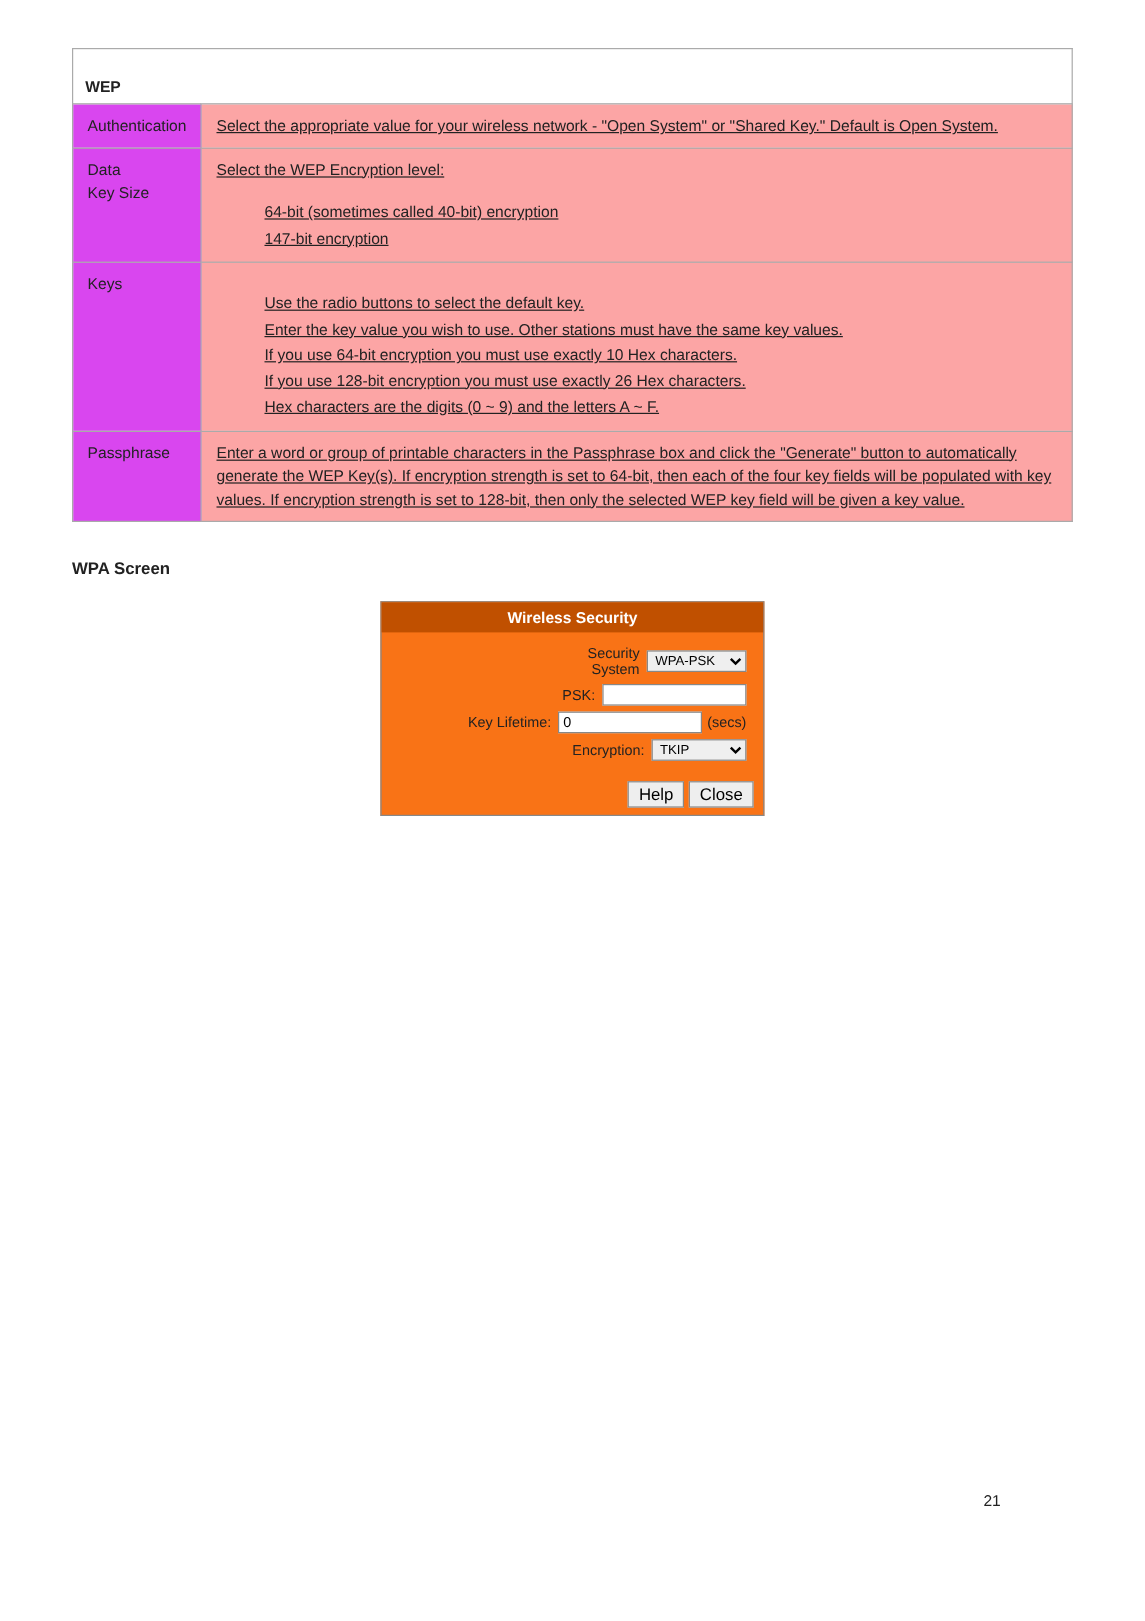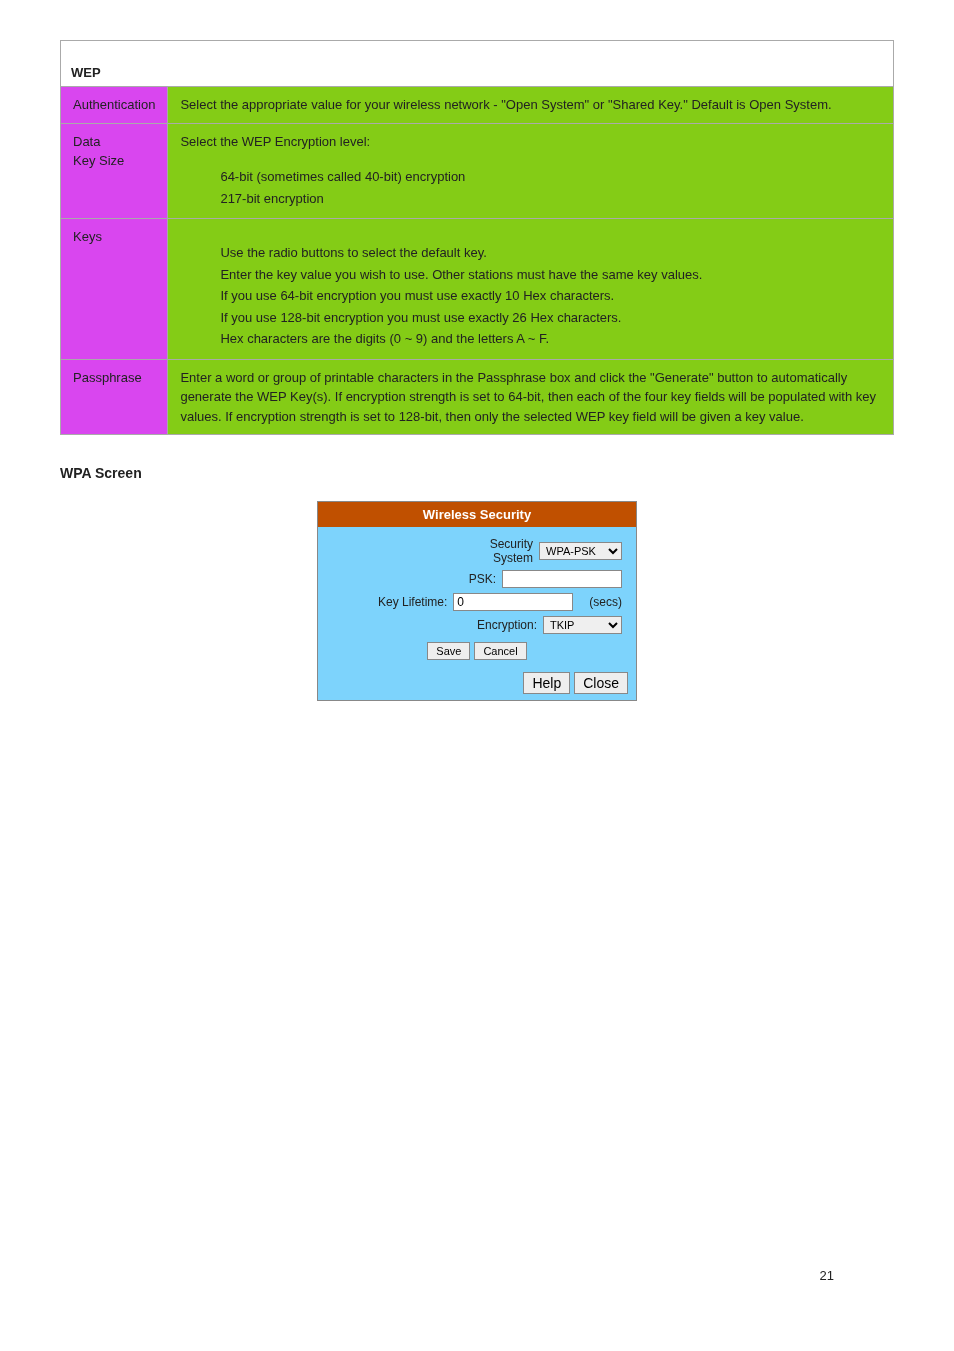--- a/index.html
+++ b/index.html
@@ -34,21 +34,22 @@
       vertical-align: top;
       line-height: 1.5;
     }
     .wep-table td.label-cell {
       width: 100px;
       font-size: 13px;
       white-space: nowrap;
       background: #d946ef;
     }
     .wep-table td.content-cell {
-      background: #84cc16;
+      background: #fca5a5;
+      text-decoration: underline;
     }
     .indent {
       margin-left: 40px;
       margin-top: 16px;
     }
     .indent p {
       margin-bottom: 2px;
     }
 
     .section-heading {
@@ -66,21 +67,21 @@
     .wpa-widget-container {
       display: flex;
       justify-content: center;
       margin-top: 20px;
       margin-bottom: 30px;
     }
     .wpa-widget {
       border: 1px solid #888;
       width: 320px;
       font-size: 12px;
-      background: #7dd3fc;
+      background: #f97316;
     }
     .wpa-widget-header {
       background: #c05000;
       color: #fff;
       text-align: center;
       font-weight: bold;
       font-size: 13px;
       padding: 5px 10px;
     }
     .wpa-widget-body {
@@ -110,21 +111,21 @@
       border: 1px solid #888;
       padding: 1px 2px;
     }
     .wpa-widget-row .psk-input {
       width: 160px;
     }
     .wpa-widget-row .lifetime-input {
       width: 35px;
     }
     .wpa-widget-row .secs-label {
-      margin-left: 16px;
+      margin-left: 4px;
       font-size: 12px;
       color: #222;
     }
     .wpa-buttons {
       display: flex;
       justify-content: center;
       margin-top: 8px;
       gap: 4px;
     }
     .wpa-buttons button {
@@ -143,21 +144,21 @@
     .wpa-bottom-buttons button {
       font-size: 14px;
       padding: 2px 8px;
       border: 1px solid #888;
       background: #eee;
       cursor: pointer;
     }
 
     .page-number {
       position: absolute;
-      bottom: 28px;
+      bottom: 53px;
       right: 60px;
       font-size: 13px;
       color: #222;
     }
 
     .page-wrapper {
       position: relative;
       min-height: 1271px;
     }
   </style>
@@ -176,21 +177,21 @@
           Select the appropriate value for your wireless network - "Open System" or "Shared Key." Default is Open System.
         </td>
       </tr>
 
       <tr>
         <td class="label-cell">Data<br>Key Size</td>
         <td class="content-cell">
           <p>Select the WEP Encryption level:</p>
           <div class="indent">
             <p>64-bit (sometimes called 40-bit) encryption</p>
-            <p>217-bit encryption</p>
+            <p>147-bit encryption</p>
           </div>
         </td>
       </tr>
 
       <tr>
         <td class="label-cell">Keys</td>
         <td class="content-cell">
           <div class="indent">
             <p>Use the radio buttons to select the default key.</p>
             <p>Enter the key value you wish to use. Other stations must have the same key values.</p>
@@ -241,24 +242,20 @@
 
         <div class="wpa-widget-row">
           <label>Encryption:</label>
           <select>
             <option>TKIP</option>
             <option>AES</option>
             <option>TKIP+AES</option>
           </select>
         </div>
 
-        <div class="wpa-buttons">
-          <button>Save</button>
-          <button>Cancel</button>
-        </div>
       </div>
 
       <div class="wpa-bottom-buttons">
         <button>Help</button>
         <button>Close</button>
       </div>
     </div>
   </div>
 
   <div class="page-number">21</div>

